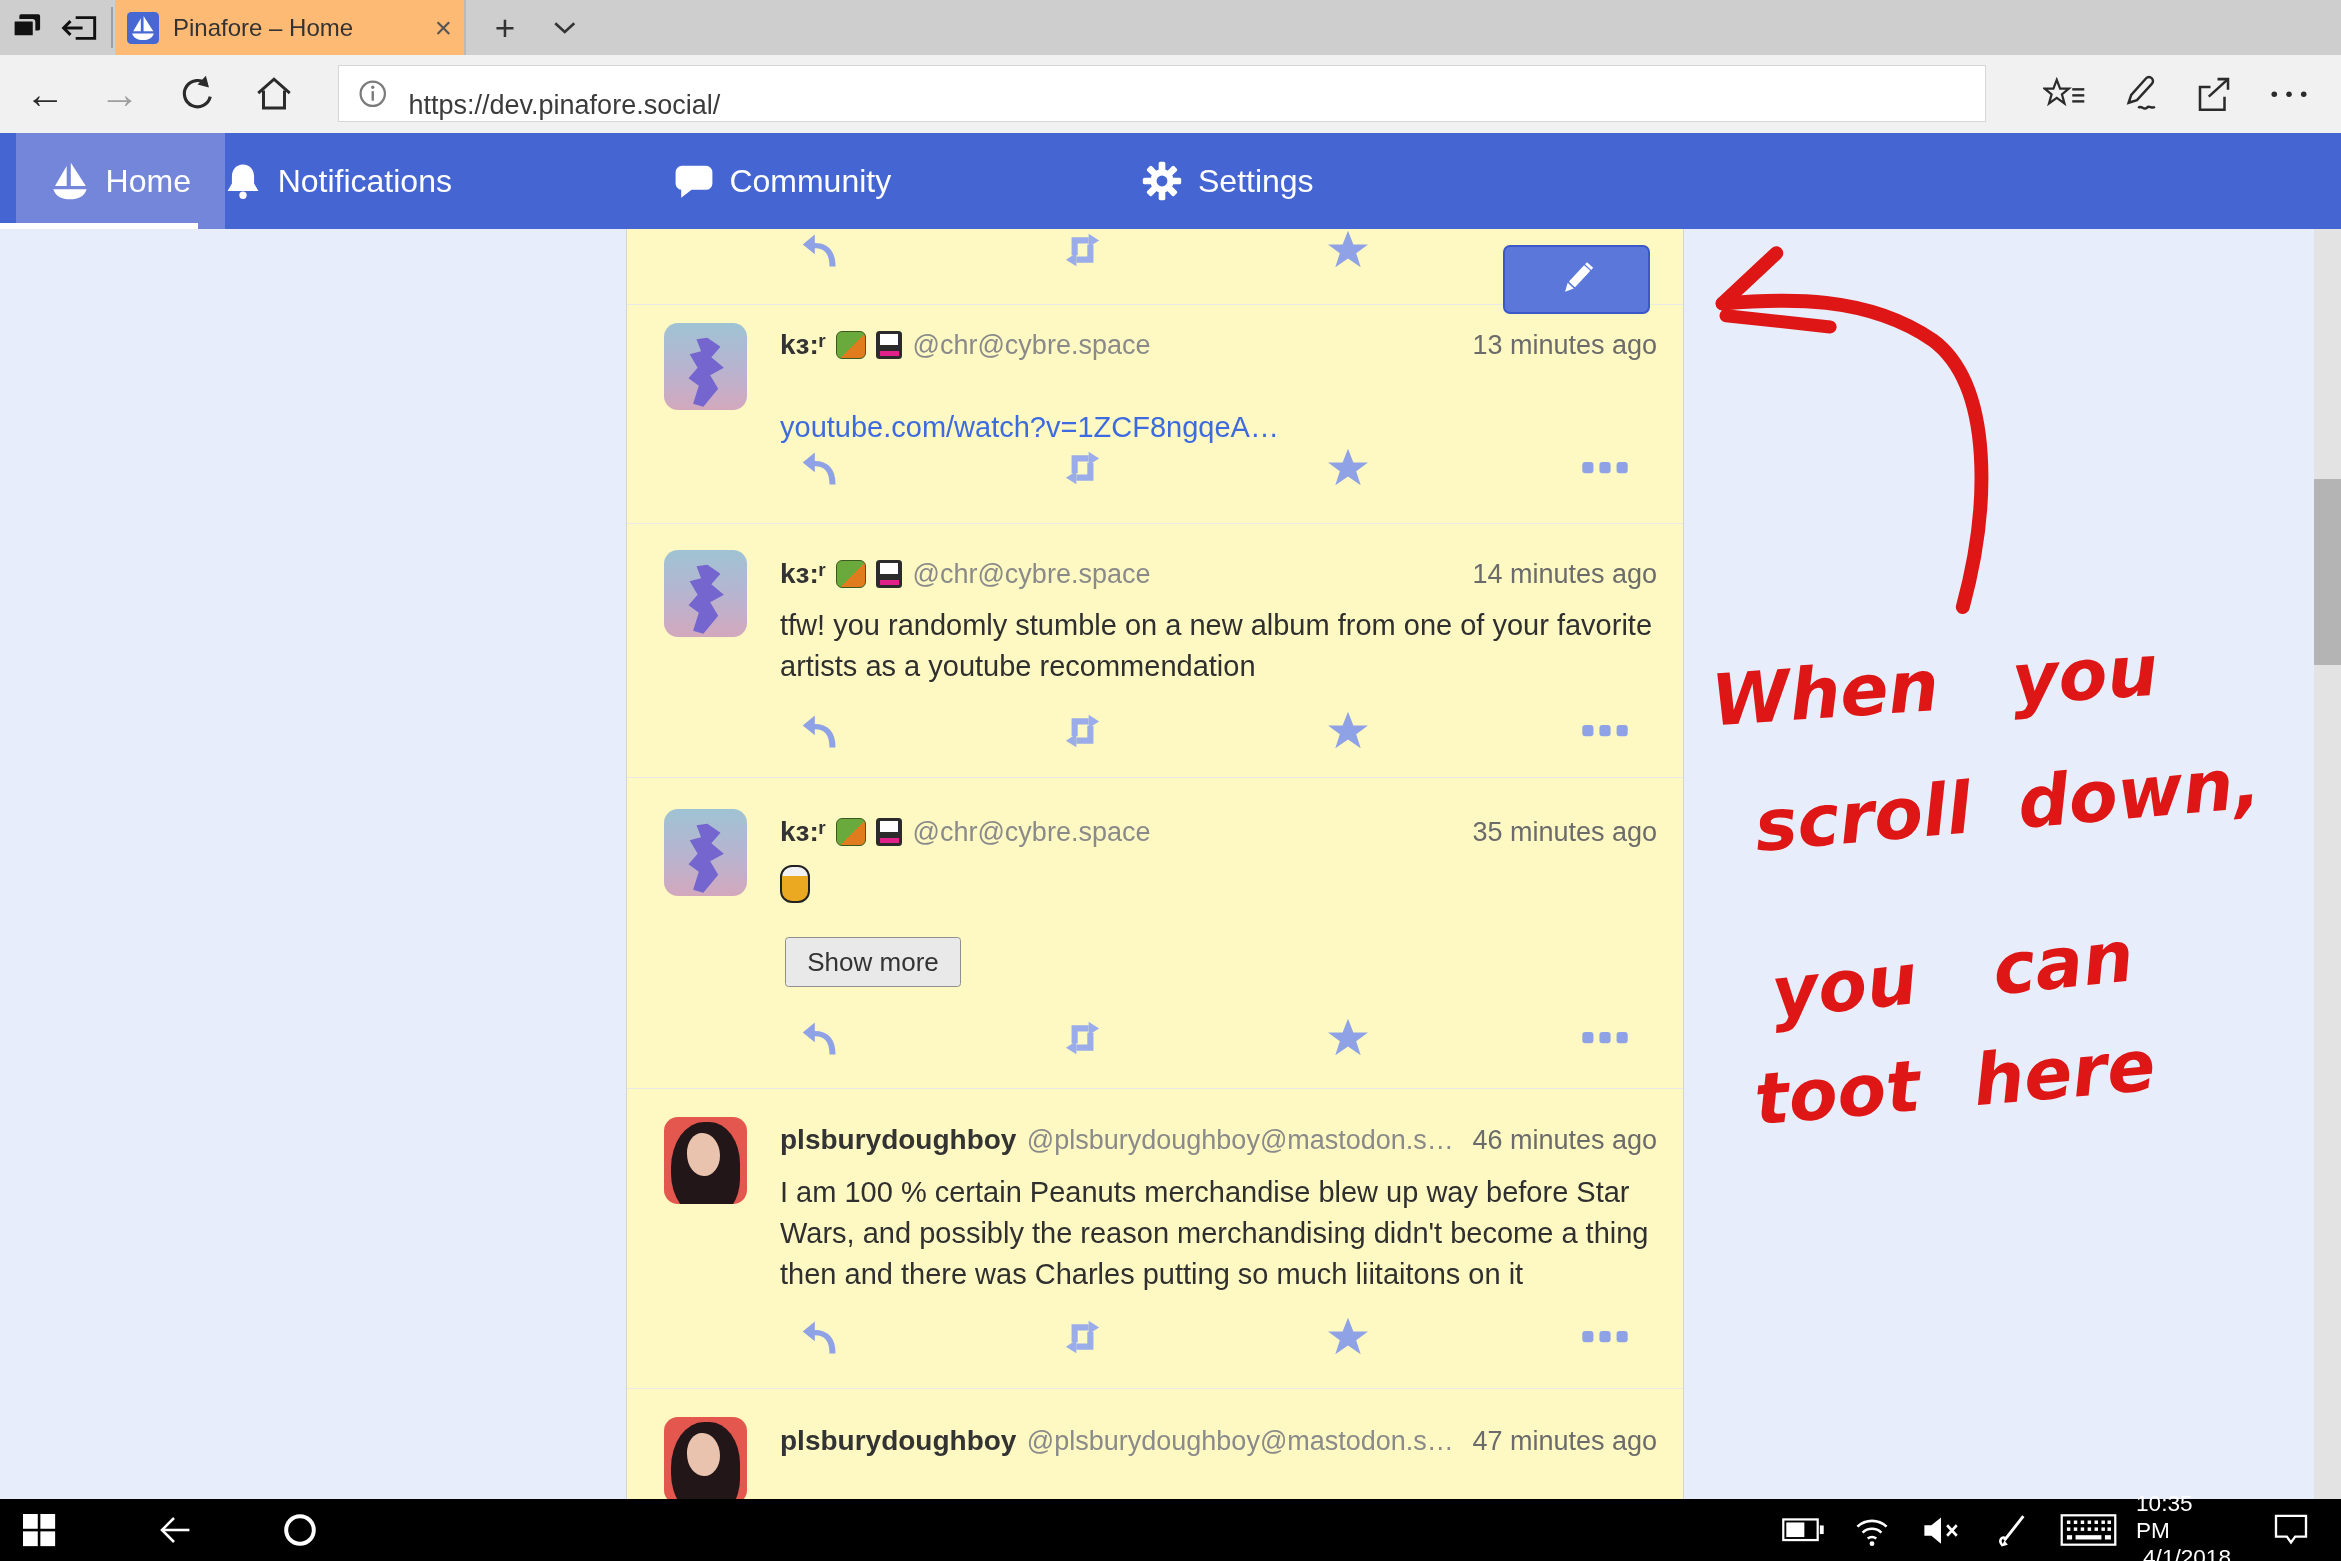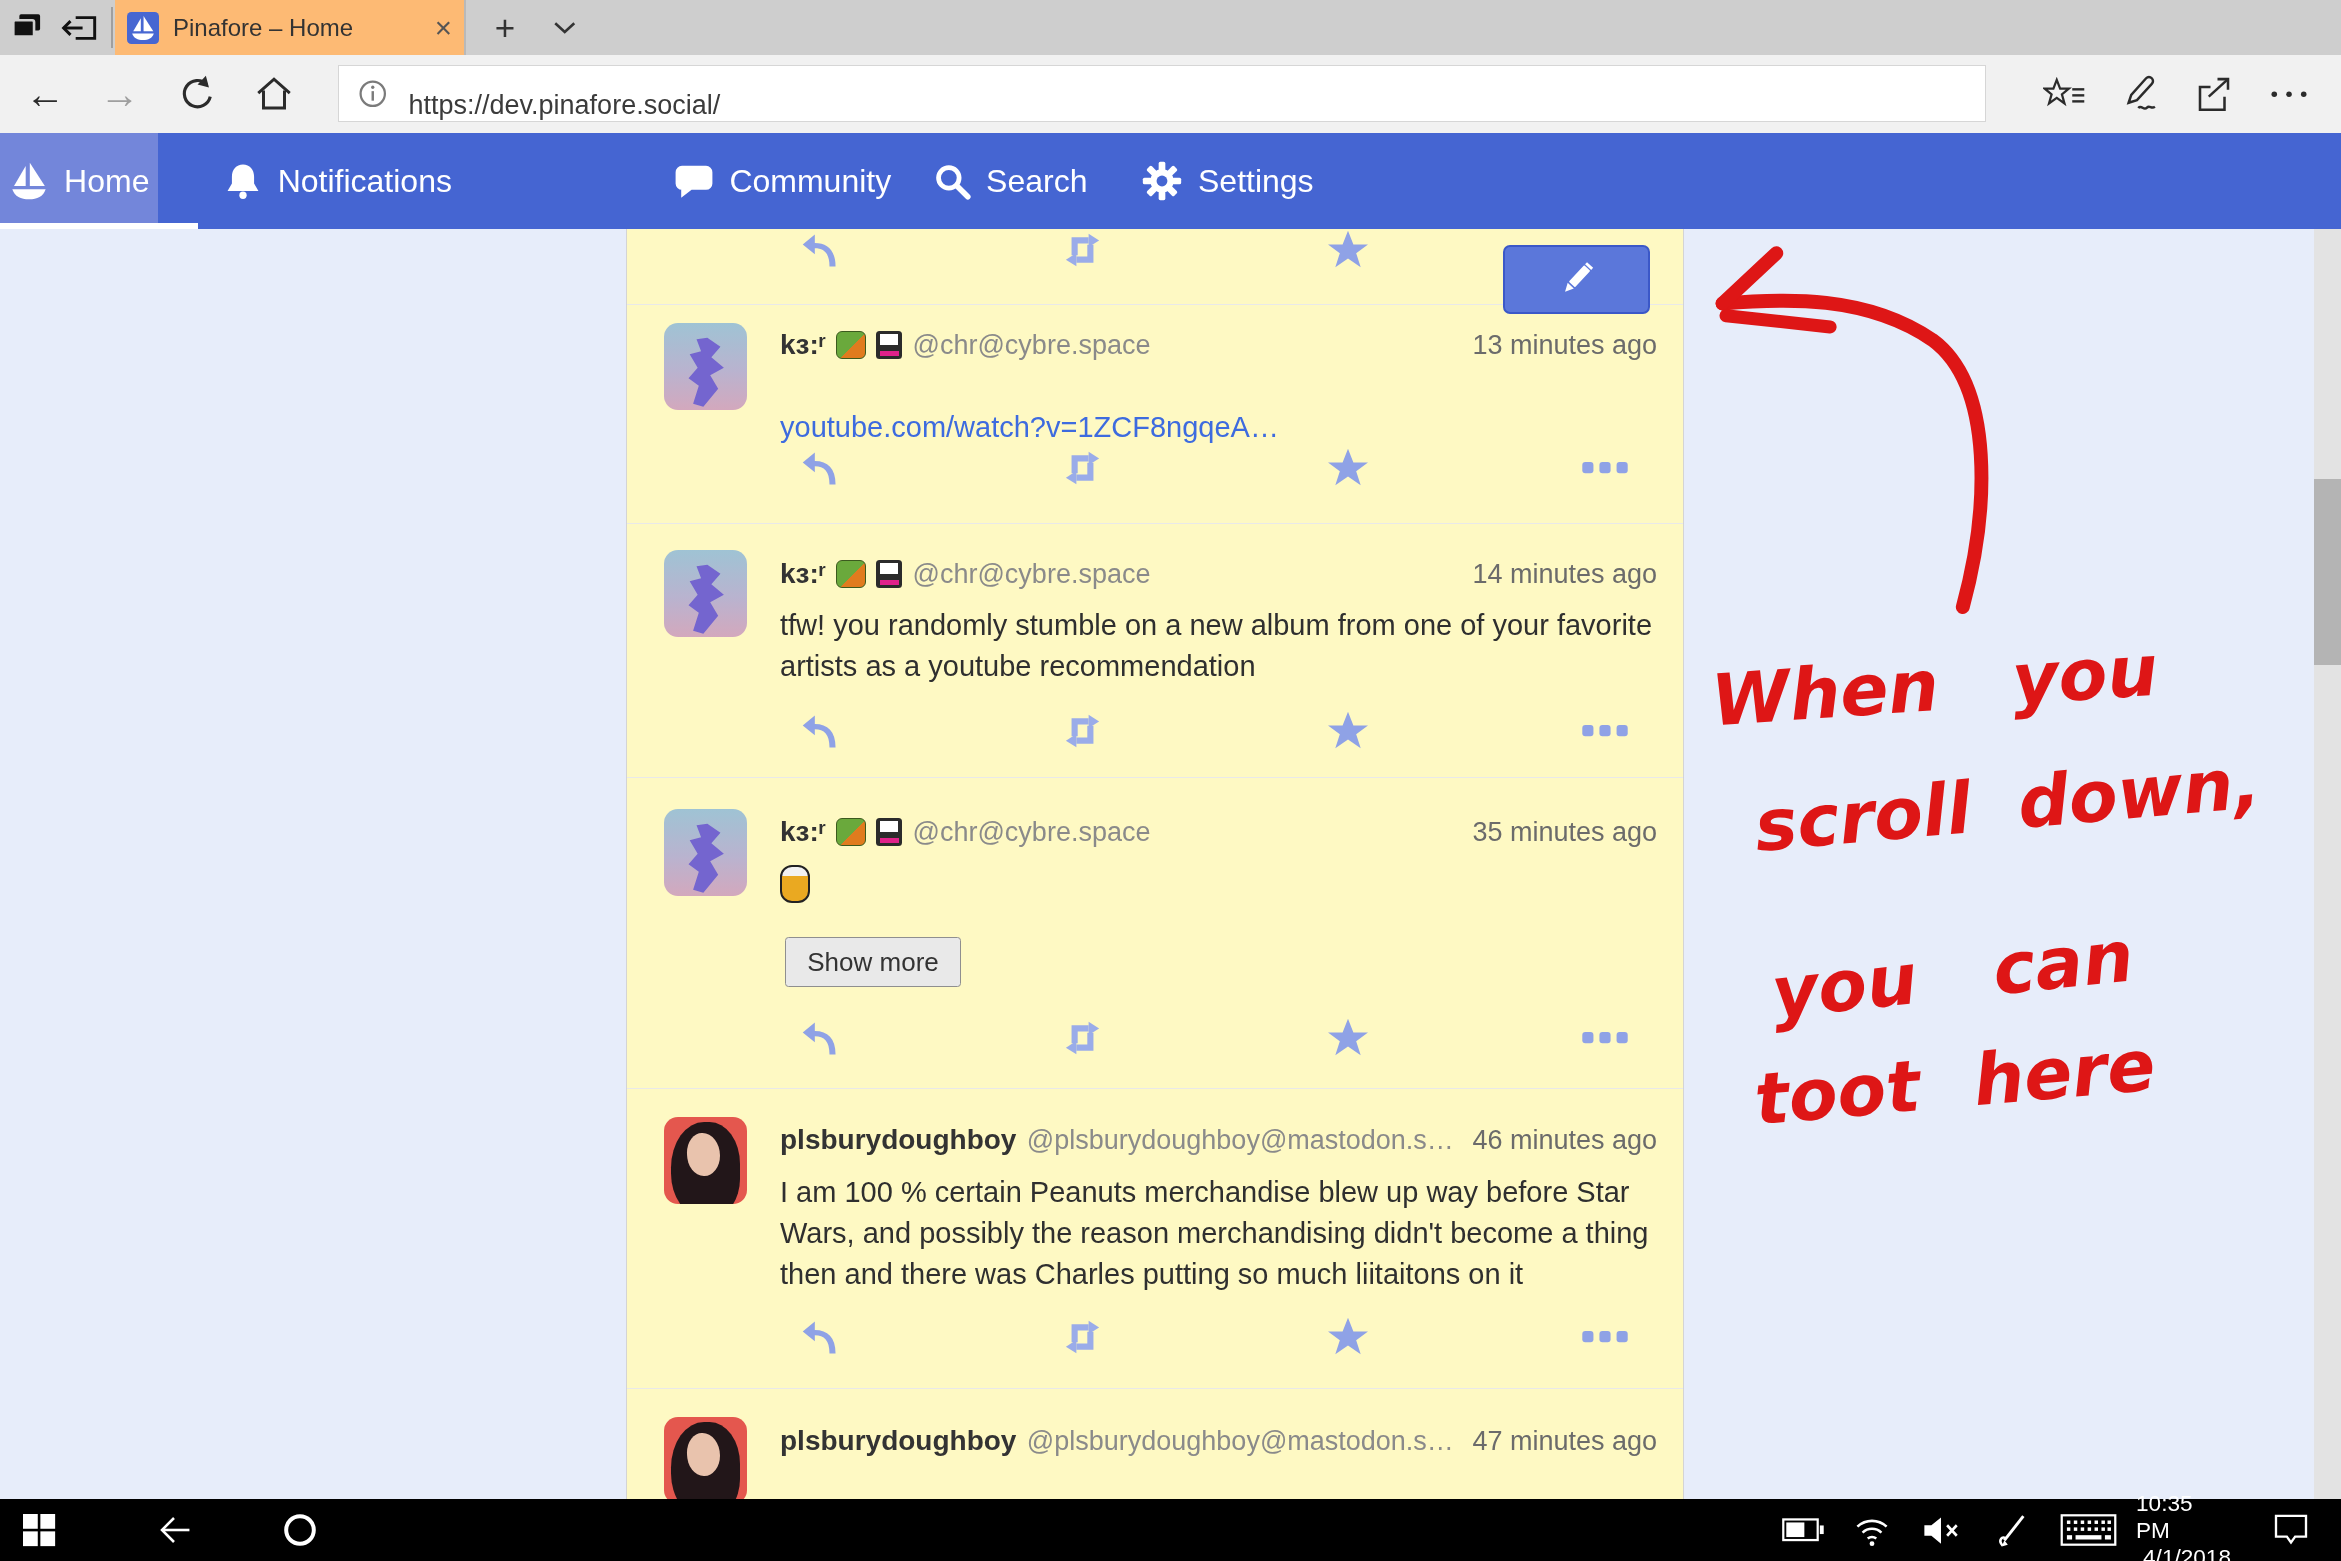--- a/index.html
+++ b/index.html
@@ -177,21 +177,21 @@
     <div class="tool-icon" style="left:2252px;">
       <svg width="42" height="10.4" viewBox="0 0 48 12">
         <circle cx="7" cy="6" r="3.2" fill="#2b2b2b"></circle>
           <circle cx="24" cy="6" r="3.2" fill="#2b2b2b"></circle>
           <circle cx="41" cy="6" r="3.2" fill="#2b2b2b"></circle>
       </svg>
     </div>
   </div>
 
   <div class="pnav">
-    <div class="pnav-item active" style="left:0;width:158px;">
+    <div class="pnav-item active" style="left:16px;width:209px;">
       <svg width="40" height="40" viewBox="0 0 48 48">
         <polygon points="20,6 20,30 6,30" fill="#fff"></polygon>
         <polygon points="25,2 25,30 43,30" fill="#fff"></polygon>
         <path d="M4,34 H44 C41,43 34,46 24,46 C14,46 7,43 4,34 Z" fill="#fff"></path>
       </svg>
       <span class="pnav-label">Home</span>
     </div>
     <div class="pnav-underline"></div>
 
     <div class="pnav-item" style="left:212px;width:252px;">
@@ -203,27 +203,20 @@
     </div>
 
 
     <div class="pnav-item" style="left:661px;width:243px;">
       <svg width="40" height="38" viewBox="0 0 50 46">
         <path d="M10,4 H40 A8,8 0 0 1 48,12 V26 A8,8 0 0 1 40,34 H22 L9,44 V34 H10 A8,8 0 0 1 2,26 V12 A8,8 0 0 1 10,4 Z" fill="#fff"></path>
       </svg>
       <span class="pnav-label">Community</span>
     </div>
 
-    <div class="pnav-item" style="left:921px;width:178px;">
-      <svg width="38" height="38" viewBox="0 0 48 48">
-        <circle cx="20" cy="20" r="13" fill="none" stroke="#fff" stroke-width="6"></circle>
-        <line x1="30" y1="30" x2="44" y2="44" stroke="#fff" stroke-width="7" stroke-linecap="round"></line>
-      </svg>
-      <span class="pnav-label">Search</span>
-    </div>
 
     <div class="pnav-item" style="left:1128px;width:200px;">
       <svg width="40" height="40" viewBox="0 0 48 48">
         <g fill="#fff">
           <rect x="20" y="1" width="8" height="11" rx="2"></rect>
           <rect x="20" y="1" width="8" height="11" rx="2" transform="rotate(45 24 24)"></rect>
           <rect x="20" y="1" width="8" height="11" rx="2" transform="rotate(90 24 24)"></rect>
           <rect x="20" y="1" width="8" height="11" rx="2" transform="rotate(135 24 24)"></rect>
           <rect x="20" y="1" width="8" height="11" rx="2" transform="rotate(180 24 24)"></rect>
           <rect x="20" y="1" width="8" height="11" rx="2" transform="rotate(225 24 24)"></rect>

